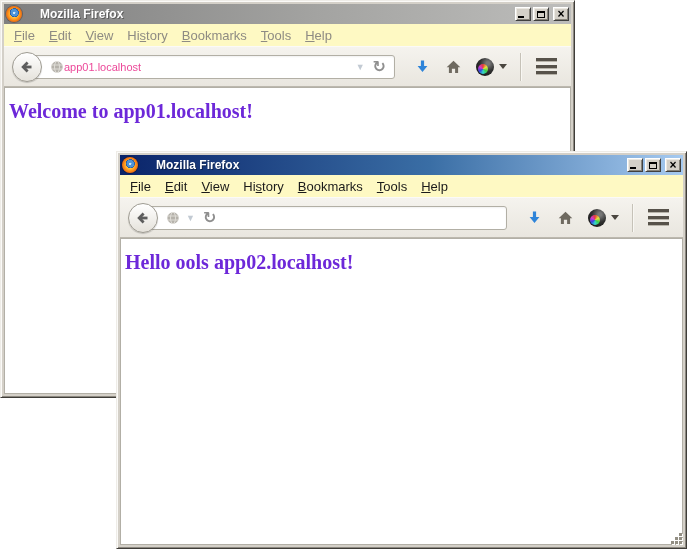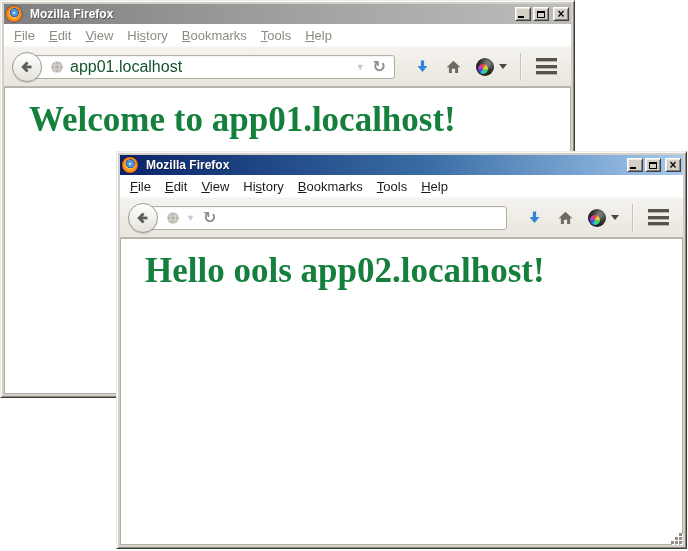--- a/index.html
+++ b/index.html
@@ -30,21 +30,21 @@
   .back  .titlebar { background: linear-gradient(90deg, #7f7f7f 0%, #a3a3a1 55%, #bdbdbb 100%); }
   .fx-logo {
     width: 16px; height: 16px; border-radius: 50%; flex: 0 0 16px;
     background:
       radial-gradient(circle at 52% 42%, #cfe8fa 0 9%, #4e94d8 10% 30%, #2a61a8 31% 36%, rgba(0,0,0,0) 37%),
       radial-gradient(circle at 50% 50%, #ffd34f 0 22%, #ff9a1f 48%, #e0590b 78%, #a33c06 100%);
     box-shadow: 0 0 0 1px rgba(0,0,0,.25);
   }
   .title-text {
     color: #ffffff; font-weight: bold; font-size: 12px;
-    margin-left: 8px; flex: 1 1 auto;
+    margin-left: 18px; flex: 1 1 auto;
     white-space: nowrap; overflow: hidden;
     text-shadow: 1px 1px 0 rgba(0,0,0,.35);
   }
   .win-controls { display: flex; align-items: center; }
   .win-btn {
     width: 16px; height: 14px; margin-left: 2px;
     background: #d4d0c8;
     border: 1px solid; border-color: #ffffff #404040 #404040 #ffffff;
     box-shadow: inset 1px 1px 0 #ece9e2, inset -1px -1px 0 #87837a;
     display: flex; align-items: flex-end; justify-content: center;
@@ -52,21 +52,21 @@
   }
   .win-btn.close { margin-left: 4px; align-items: center;
     font-size: 12px; font-weight: bold; line-height: 10px; color: #000; }
   .glyph-min { width: 6px; height: 2px; background: #000; margin: 0 0 2px -4px; }
   .glyph-max { width: 8px; height: 7px; border: 1px solid #000; border-top-width: 2px; margin-bottom: 2px; }
 
   
   .menubar {
     height: 22px; flex: 0 0 22px;
     display: flex; align-items: center;
-    background: #ffffff;
+    background: #fef9c3;
     font-size: 13px; padding-left: 3px;
   }
   .front .menubar { color: #1a1a1a; }
   .back  .menubar { color: #8e8b83; }
   .mi { padding: 2px 7px; white-space: nowrap; }
   .mi .k { text-decoration: underline; }
 
   
   .navbar {
     height: 41px; flex: 0 0 41px;
@@ -87,21 +87,21 @@
   .url-bar {
     flex: 1 1 auto; height: 24px;
     margin-left: -15px;
     background: #ffffff;
     border: 1px solid #b2afa5;
     border-radius: 3px;
     display: flex; align-items: center;
     padding: 0 6px 0 22px;
     box-shadow: inset 0 1px 2px rgba(0,0,0,.06);
   }
-  .url-text { font-size: 16px; color: #14532d; margin-left: 6px; flex: 1 1 auto; white-space: nowrap; overflow: hidden; }
+  .url-text { font-size: 11px; color: #ec4899; flex: 1 1 auto; white-space: nowrap; overflow: hidden; }
   .url-drop { font-size: 9px; color: #c2cad3; padding: 0 6px; }
   .reload   { font-size: 16px; font-weight: bold; color: #8f8f8f; padding: 0 2px; line-height: 16px; }
 
   .tool-group { display: flex; align-items: center; margin-left: 12px; }
   .tbtn { display: flex; align-items: center; justify-content: center; margin: 0 7px; }
   .cz-wrap { display: flex; align-items: center; margin: 0 7px; }
   .cz {
     width: 18px; height: 18px; border-radius: 50%;
     background: radial-gradient(circle at 66% 30%, #777 0 10%, #2f2f2f 45%, #0e0e0e 100%);
     position: relative;
@@ -130,22 +130,22 @@
   
   .content {
     flex: 1 1 auto;
     background: #ffffff;
     border: 1px solid #b2afa6;
     overflow: hidden;
     position: relative;
   }
   .content h1 {
     font-family: "Liberation Serif", "DejaVu Serif", serif;
-    font-size: 35px; font-weight: bold; color: #15803d;
-    margin: 12px 0 0 24px; white-space: nowrap;
+    font-size: 20px; font-weight: bold; color: #6d28d9;
+    margin: 12px 0 0 4px; white-space: nowrap;
   }
 
   
   .grip { position: absolute; right: 1px; bottom: 1px; width: 14px; height: 14px; }
   .grip i { position: absolute; left: 0; top: 0; width: 3px; height: 3px; display: block; }
   .grip i.w { background: #fdfdfb;
     box-shadow: 9px 1px 0 #fdfdfb, 9px 5px 0 #fdfdfb, 9px 9px 0 #fdfdfb, 5px 5px 0 #fdfdfb, 5px 9px 0 #fdfdfb, 1px 9px 0 #fdfdfb; background: none; }
   .grip i.g { background: none;
     box-shadow: 8px 0 0 #938f84, 8px 4px 0 #938f84, 8px 8px 0 #938f84, 4px 4px 0 #938f84, 4px 8px 0 #938f84, 0 8px 0 #938f84; }
 

